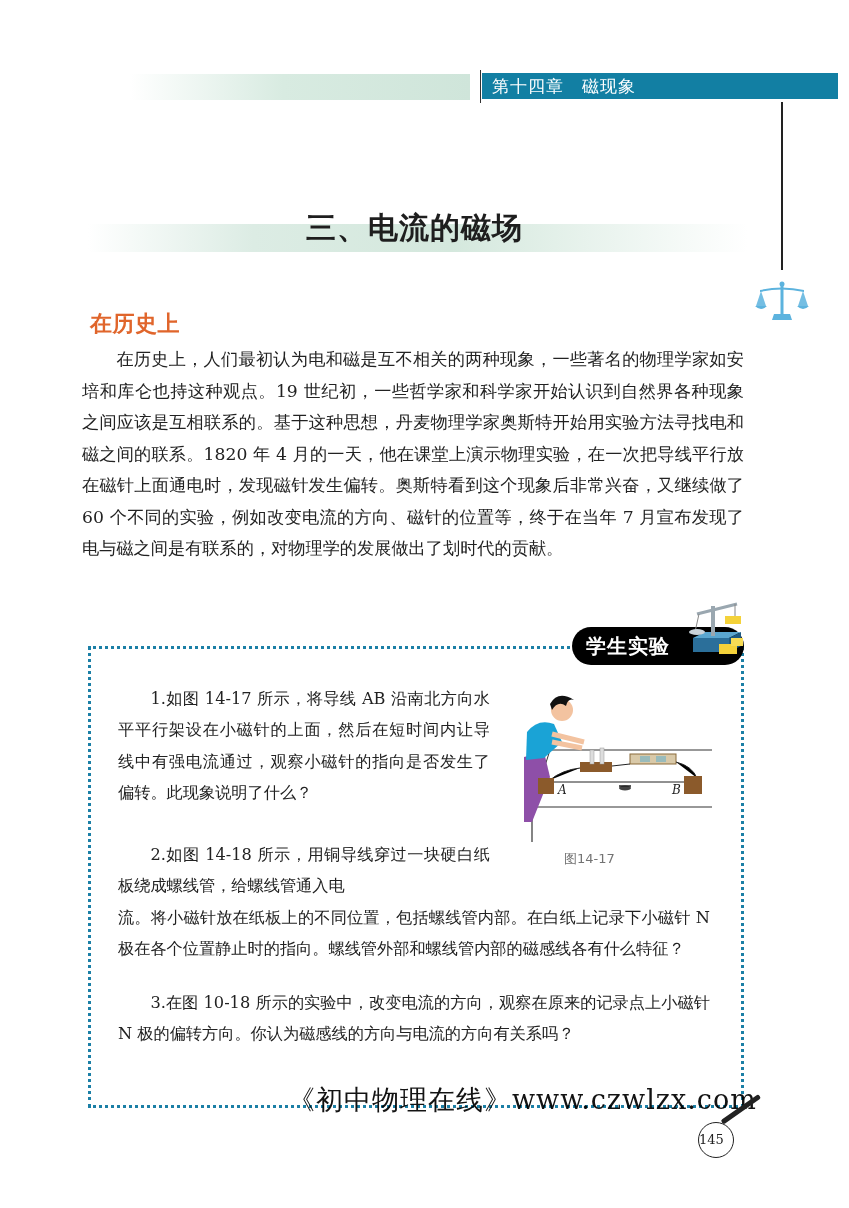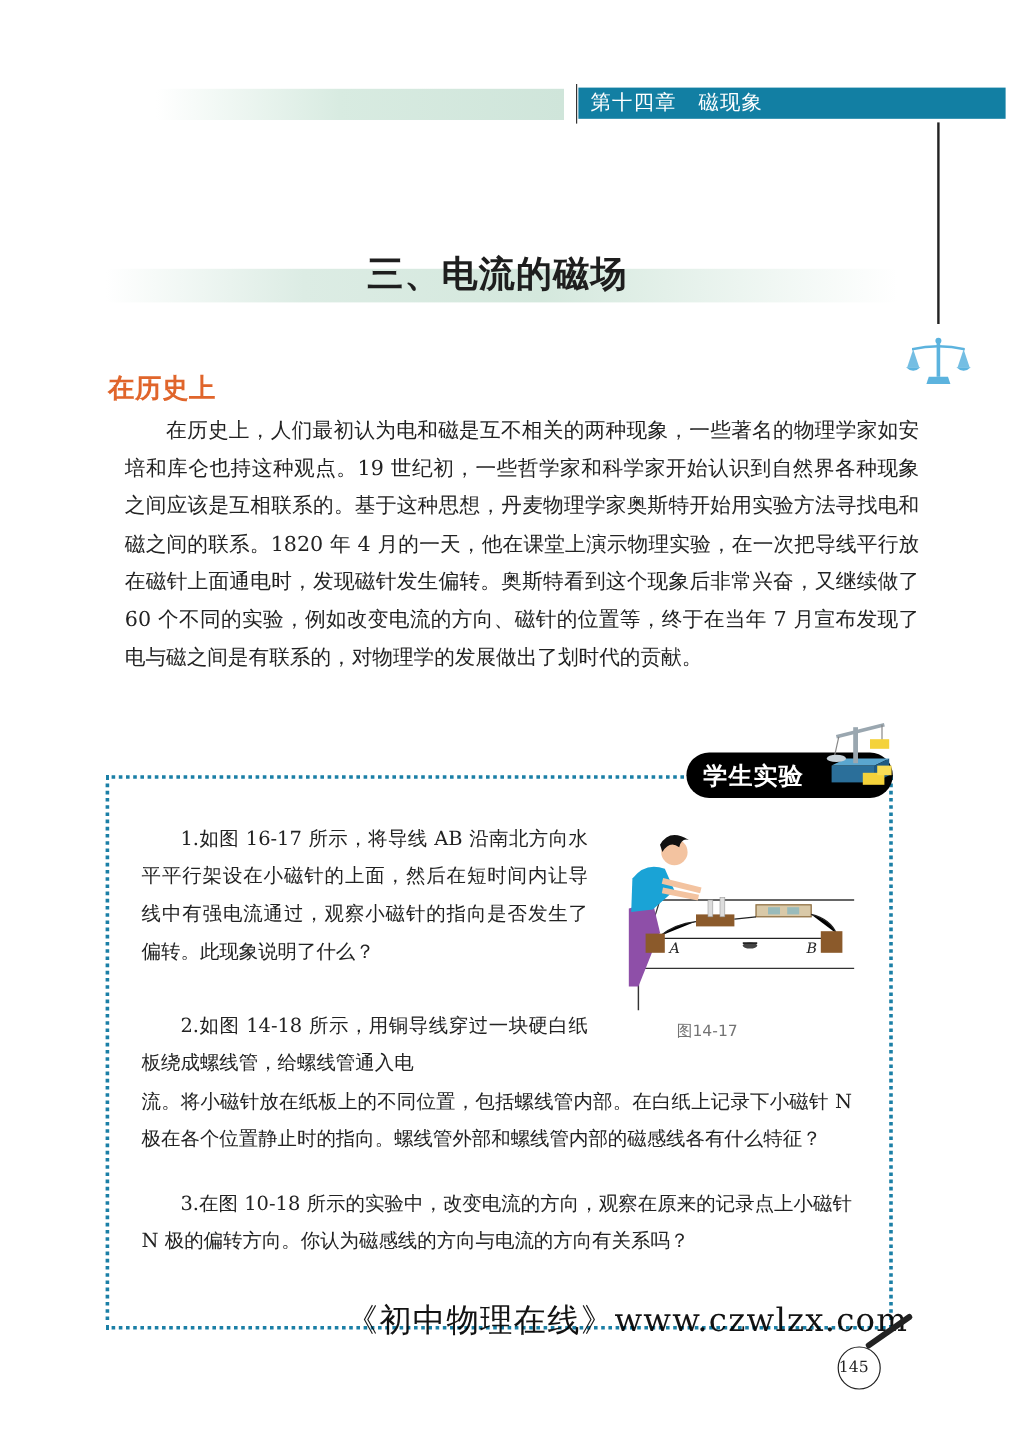--- a/index.html
+++ b/index.html
@@ -36,21 +36,21 @@
   .title span { margin-left:-20px; }
 
   .scale-icon { left:754px; top:280px; width:56px; height:42px; }
 
   .sec-head {
     left:90px; top:309px; font-family:"DejaVu Sans","Liberation Sans",sans-serif;
     font-weight:bold; font-size:22px; color:#e0652b; letter-spacing:0.5px;
   }
 
   .para {
-    left:104px; top:344px; width:662px; font-size:17.2px; line-height:31.5px;
+    left:82px; top:344px; width:662px; font-size:17.2px; line-height:31.5px;
     text-indent:2em; text-align:justify; color:#222;
   }
 
   
   .box {
     left:88px; top:646px; width:650px; height:456px;
     border-top:3px dotted #1b7fa6; border-left:3px dotted #1b7fa6;
     border-right:3px dotted #1b7fa6; border-bottom:3px dotted #1b7fa6;
   }
   .badge {
@@ -122,21 +122,21 @@
   <line x1="22" y1="16" x2="62" y2="6" stroke="#9aa7b0" stroke-width="3"></line>
   <line x1="24" y1="16" x2="20" y2="34" stroke="#888" stroke-width="1"></line>
   <ellipse cx="22" cy="34" rx="8" ry="3" fill="#c9d3da"></ellipse>
   <line x1="60" y1="6" x2="60" y2="20" stroke="#888" stroke-width="1"></line>
   <rect x="50" y="18" width="16" height="8" fill="#f4d23a"></rect>
   <rect x="44" y="46" width="18" height="10" fill="#f4d23a"></rect>
   <rect x="56" y="40" width="12" height="8" fill="#f7dc55"></rect>
 </svg>
 
 <div class="abs exp exp1">
-    <p>1.如图 16-17 所示，将导线 AB 沿南北方向水平平行架设在小磁针的上面，然后在短时间内让导线中有强电流通过，观察小磁针的指向是否发生了偏转。此现象说明了什么？</p>
+    <p>1.如图 14-17 所示，将导线 AB 沿南北方向水平平行架设在小磁针的上面，然后在短时间内让导线中有强电流通过，观察小磁针的指向是否发生了偏转。此现象说明了什么？</p>
   </div>
 <div class="abs exp exp2">
     <p>2.如图 14-18 所示，用铜导线穿过一块硬白纸板绕成螺线管，给螺线管通入电</p>
   </div>
 <div class="abs exp exp2b">
     <p style="text-indent:0">流。将小磁针放在纸板上的不同位置，包括螺线管内部。在白纸上记录下小磁针 N 极在各个位置静止时的指向。螺线管外部和螺线管内部的磁感线各有什么特征？</p>
   </div>
 <div class="abs exp exp3">
     <p>3.在图 10-18 所示的实验中，改变电流的方向，观察在原来的记录点上小磁针 N 极的偏转方向。你认为磁感线的方向与电流的方向有关系吗？</p>
   </div>

